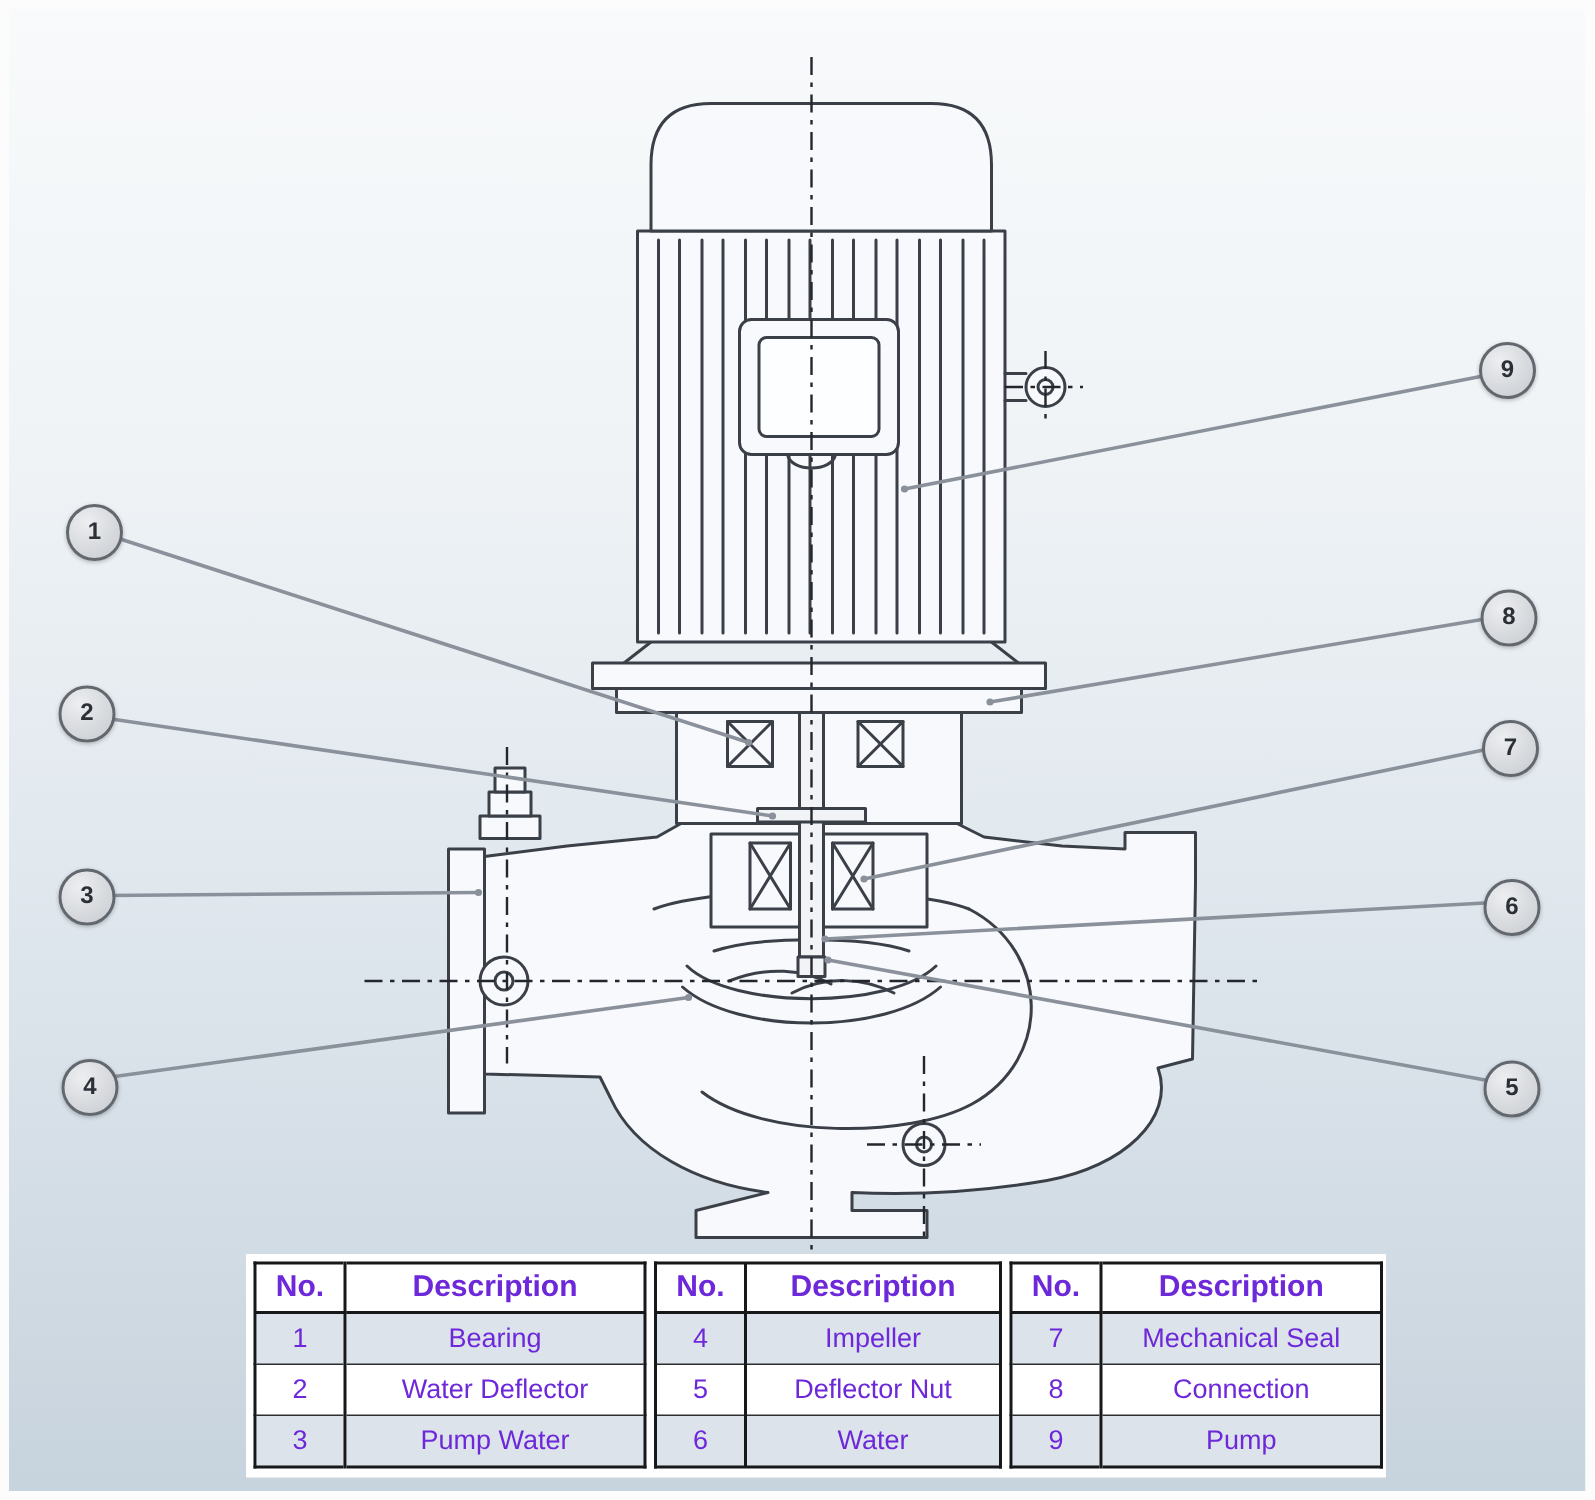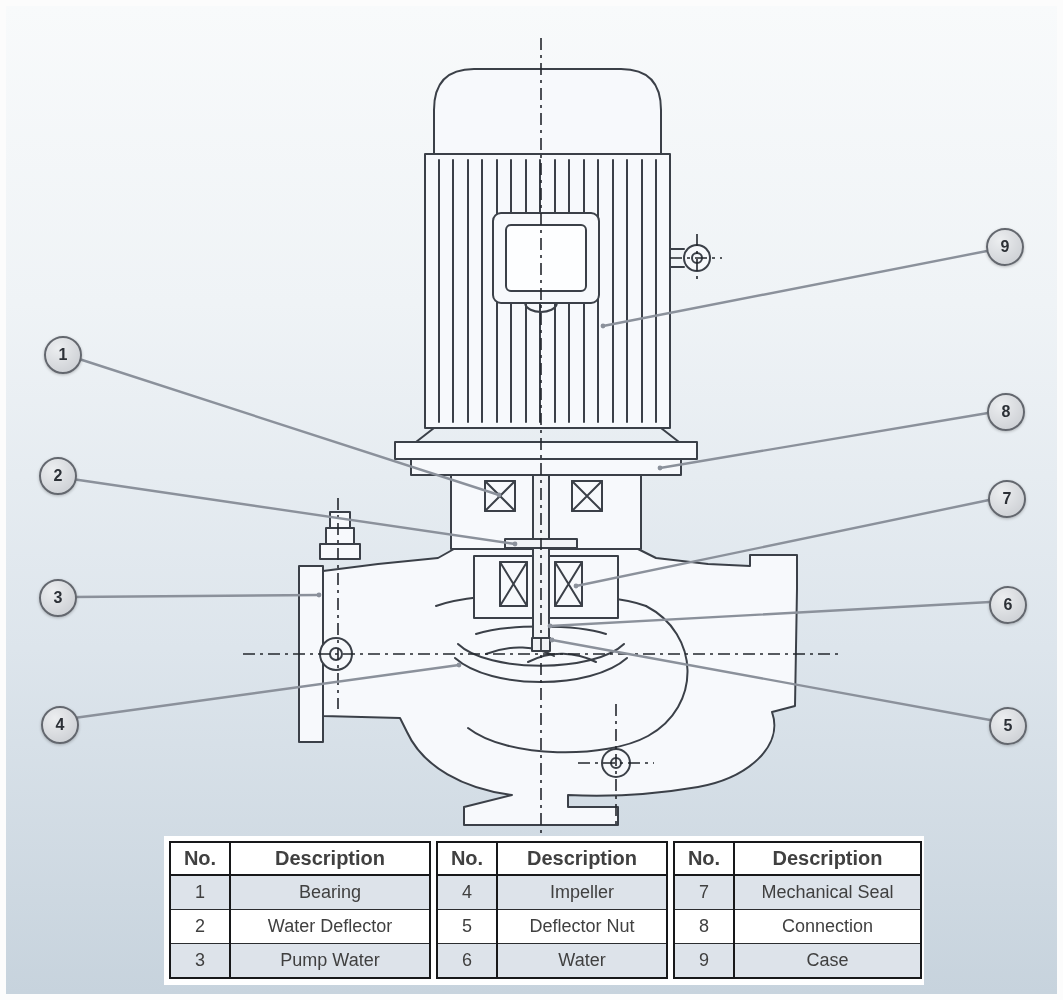--- a/index.html
+++ b/index.html
@@ -48,21 +48,21 @@
     position: absolute;
     border-collapse: collapse;
     background: #ffffff;
     border: 2px solid #17181a;
     table-layout: fixed;
   }
   table.part-table th, table.part-table td {
     border: 1px solid #2b2d30;
     text-align: center;
     padding: 0 4px;
-    color: #404040;
+    color: #6d28d9;
     overflow: hidden;
     white-space: nowrap;
   }
   table.part-table th {
     font-size: 20px;
     font-weight: bold;
     height: 31px;
     border-bottom: 2px solid #17181a;
     background: #ffffff;
   }
@@ -277,18 +277,18 @@
       <tr class="shaded">
         <td class="no-col">7</td>
         <td>Mechanical Seal</td>
       </tr>
       <tr>
         <td class="no-col">8</td>
         <td>Connection</td>
       </tr>
       <tr class="shaded">
         <td class="no-col">9</td>
-        <td>Case</td>
+        <td>Pump</td>
       </tr>
     </tbody>
   </table>
 
 </div>
 
 </body></html>

